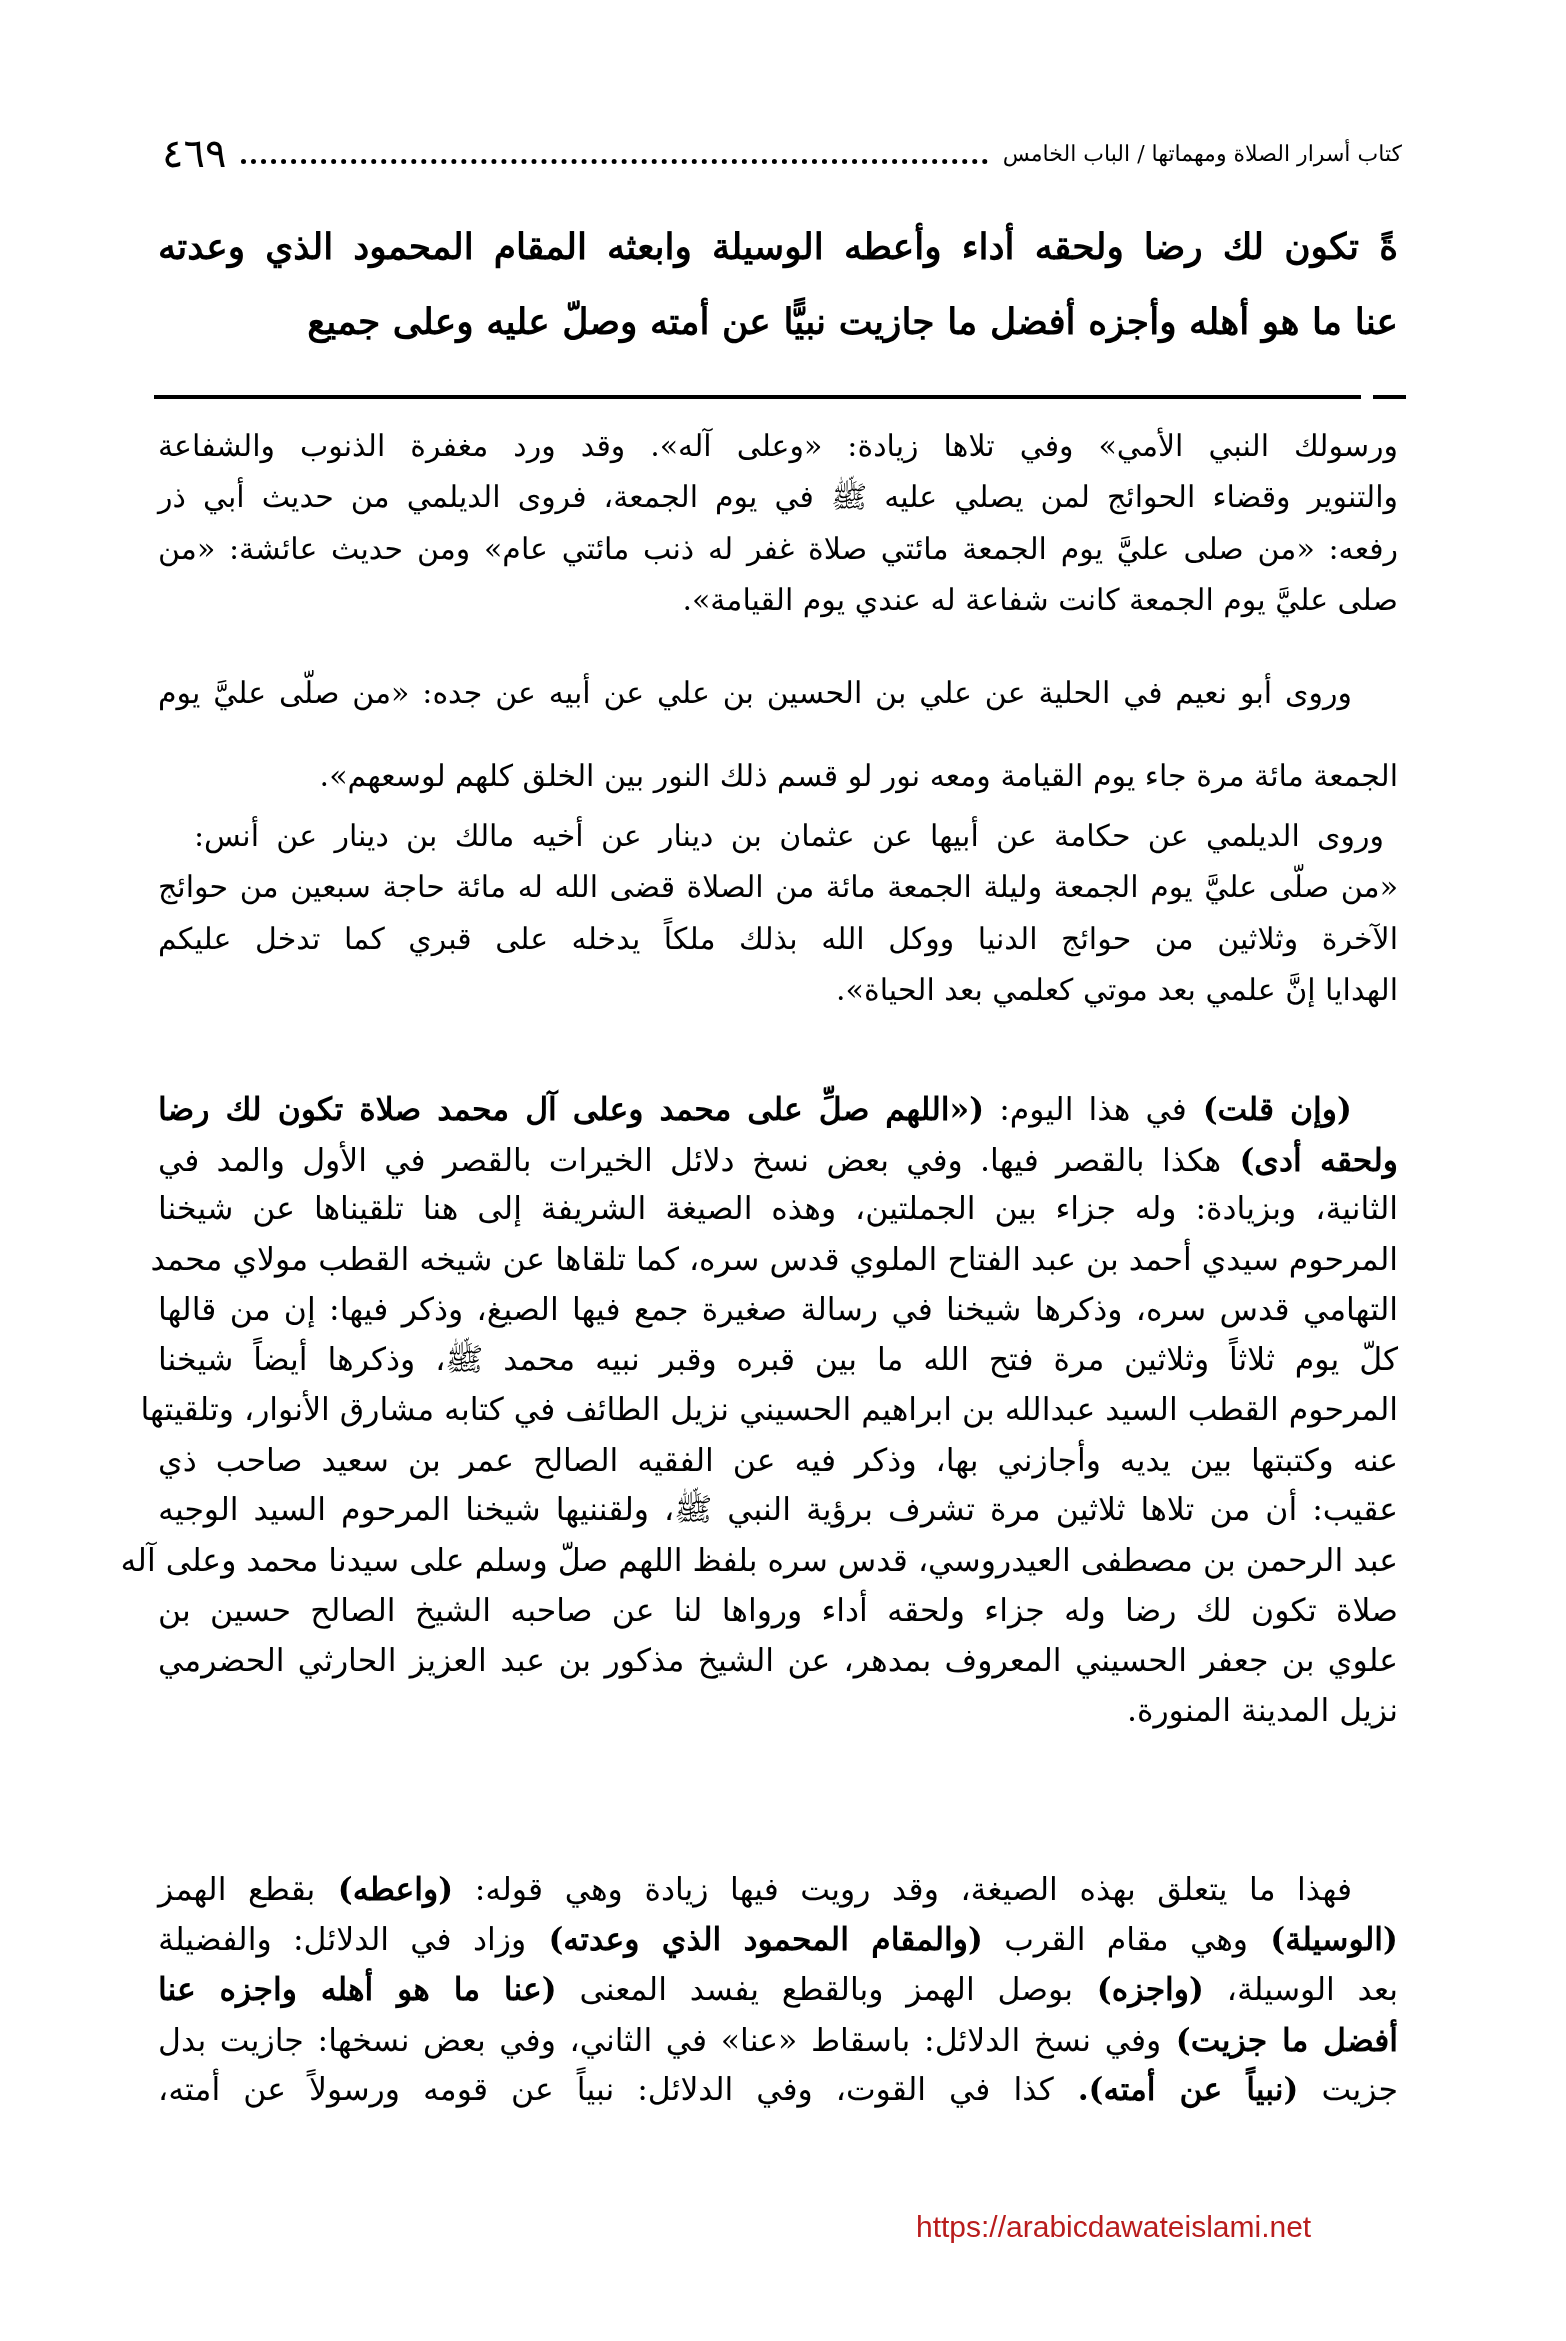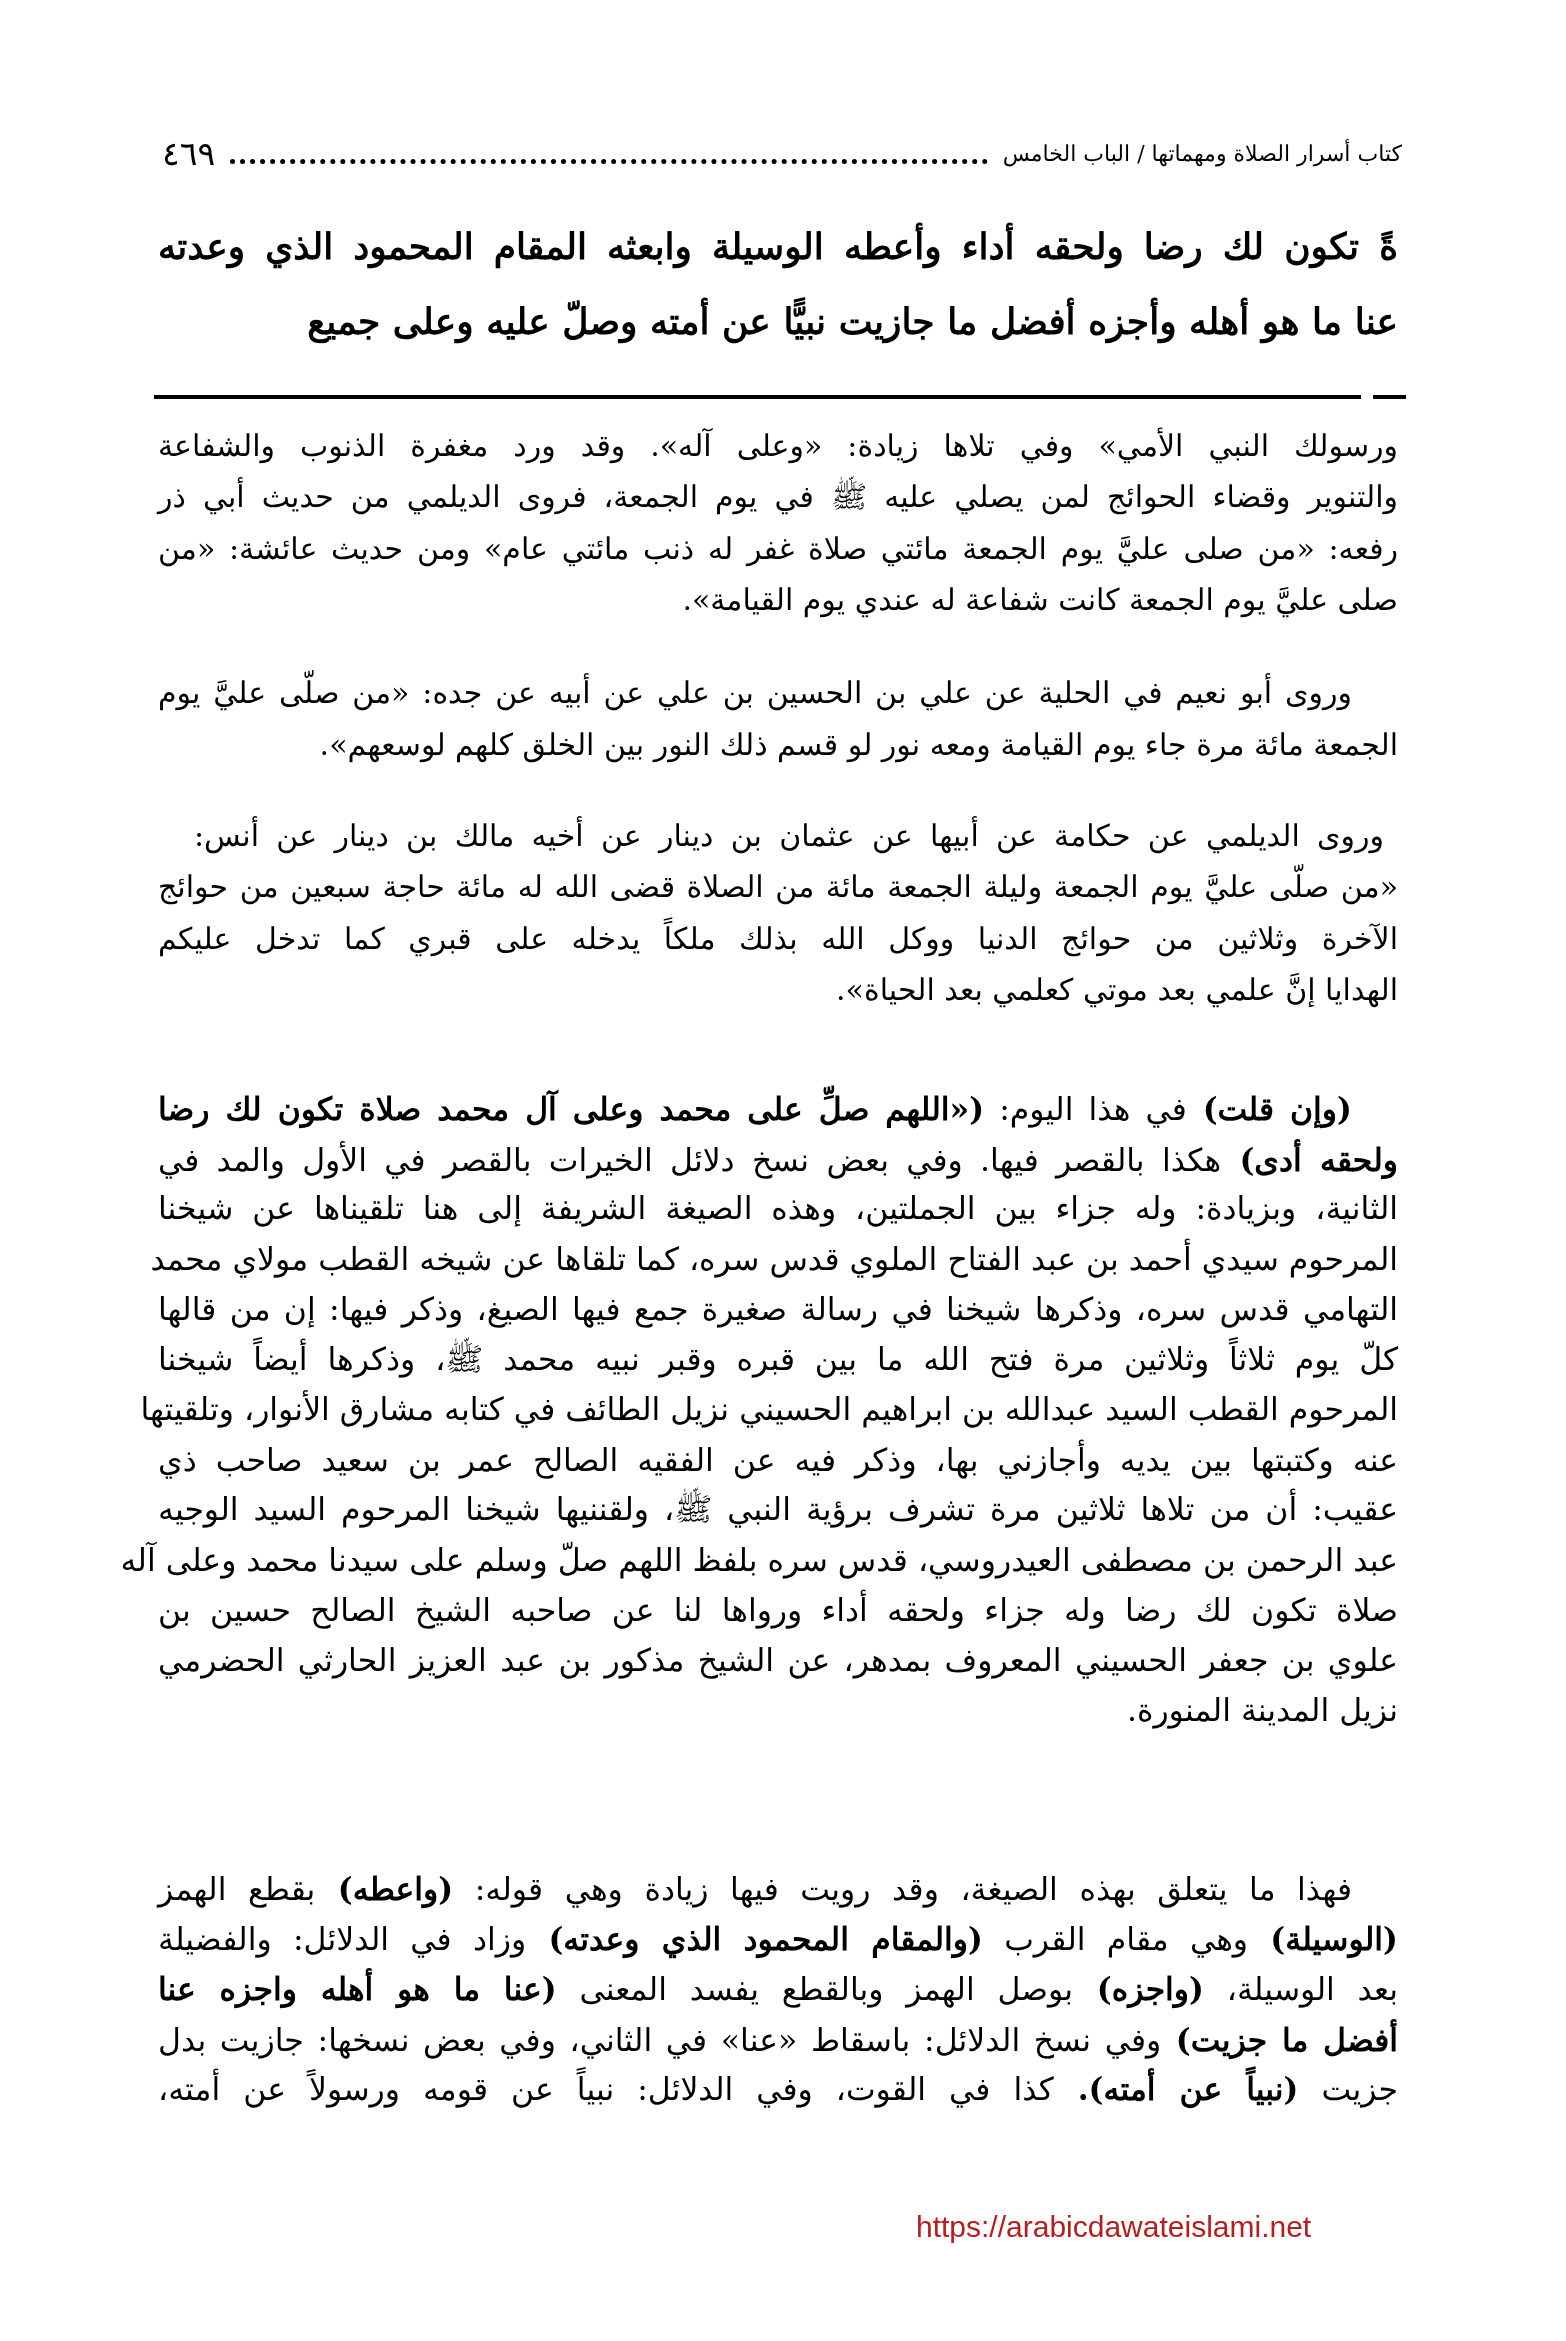--- a/index.html
+++ b/index.html
@@ -3,21 +3,21 @@
 <meta charset="utf-8">
 <style>
   html, body { margin: 0; padding: 0; background: #ffffff; }
   body { width: 1567px; height: 2342px; position: relative; overflow: hidden;
          font-family: "DejaVu Serif", serif; color: #000; }
   .page { position: absolute; left: 0; top: 0; width: 1567px; height: 2342px; }
   .header { position: absolute; left: 162px; top: 124px; width: 1240px; height: 58px;
             direction: rtl; display: flex; align-items: center; }
   .header-title { font-size: 22px; font-weight: normal; white-space: nowrap; }
   .header-dots { flex: 1; margin: 0 15px; height: 6.6px; border-bottom: 5.8px dotted #000; transform: translateY(5px); }
-  .header-page { font-size: 33px; white-space: nowrap; }
+  .header-page { font-size: 40px; white-space: nowrap; }
   .line { position: absolute; left: 158px; width: 1240px; direction: rtl; text-align: justify;
           text-align-last: justify; white-space: nowrap; overflow: visible; }
   .line.last { text-align-last: right; }
   .main { font-size: 36px; font-weight: bold; height: 58px; line-height: 58px; }
   .fn { font-size: 30px; font-weight: normal; height: 46px; line-height: 46px; }
   .body { font-size: 31.5px; font-weight: normal; height: 48px; line-height: 61px; }
   .b { font-weight: bold; }
   .rule { position: absolute; top: 395px; left: 154px; width: 1207px; height: 4.1px; background: #000; }
   .rule-short { position: absolute; top: 395px; left: 1373px; width: 33px; height: 4.1px; background: #000; }
   .watermark { position: absolute; left: 916px; top: 2210px; font-family: "Liberation Sans", sans-serif;
@@ -39,21 +39,21 @@
 
   <div class="rule"></div>
   <div class="rule-short"></div>
 
   <div class="line fn" style="top:423px">ورسولك النبي الأمي» وفي تلاها زيادة: «وعلى آله». وقد ورد مغفرة الذنوب والشفاعة</div>
   <div class="line fn" style="top:474px">والتنوير وقضاء الحوائج لمن يصلي عليه ﷺ في يوم الجمعة، فروى الديلمي من حديث أبي ذر</div>
   <div class="line fn" style="top:526px">رفعه: «من صلى عليَّ يوم الجمعة مائتي صلاة غفر له ذنب مائتي عام» ومن حديث عائشة: «من</div>
   <div class="line fn last" style="top:577px">صلى عليَّ يوم الجمعة كانت شفاعة له عندي يوم القيامة».</div>
 
   <div class="line fn" style="top:670px; width:1194px;">وروى أبو نعيم في الحلية عن علي بن الحسين بن علي عن أبيه عن جده: «من صلّى عليَّ يوم</div>
-  <div class="line fn last" style="top:722px">الجمعة مائة مرة جاء يوم القيامة ومعه نور لو قسم ذلك النور بين الخلق كلهم لوسعهم».</div>
+  <div class="line fn last" style="top:753px">الجمعة مائة مرة جاء يوم القيامة ومعه نور لو قسم ذلك النور بين الخلق كلهم لوسعهم».</div>
 
   <div class="line fn" style="top:813px; width:1190px;margin-left:36px;">وروى الديلمي عن حكامة عن أبيها عن عثمان بن دينار عن أخيه مالك بن دينار عن أنس:</div>
   <div class="line fn" style="top:864px">«من صلّى عليَّ يوم الجمعة وليلة الجمعة مائة من الصلاة قضى الله له مائة حاجة سبعين من حوائج</div>
   <div class="line fn" style="top:916px">الآخرة وثلاثين من حوائج الدنيا ووكل الله بذلك ملكاً يدخله على قبري كما تدخل عليكم</div>
   <div class="line fn last" style="top:967px">الهدايا إنَّ علمي بعد موتي كعلمي بعد الحياة».</div>
 
   <div id="commentary">
       <div class="line body" style="top: 1078px; width: 1194px;"><span class="b">(وإن قلت) </span><span>في هذا اليوم: </span><span class="b">(«اللهم صلِّ على محمد وعلى آل محمد صلاة تكون لك رضا</span></div>
       <div class="line body" style="top: 1129px;"><span class="b">ولحقه أدى) </span><span>هكذا بالقصر فيها. وفي بعض نسخ دلائل الخيرات بالقصر في الأول والمد في</span></div>
       <div class="line body" style="top: 1178px;"><span>الثانية، وبزيادة: وله جزاء بين الجملتين، وهذه الصيغة الشريفة إلى هنا تلقيناها عن شيخنا</span></div>

